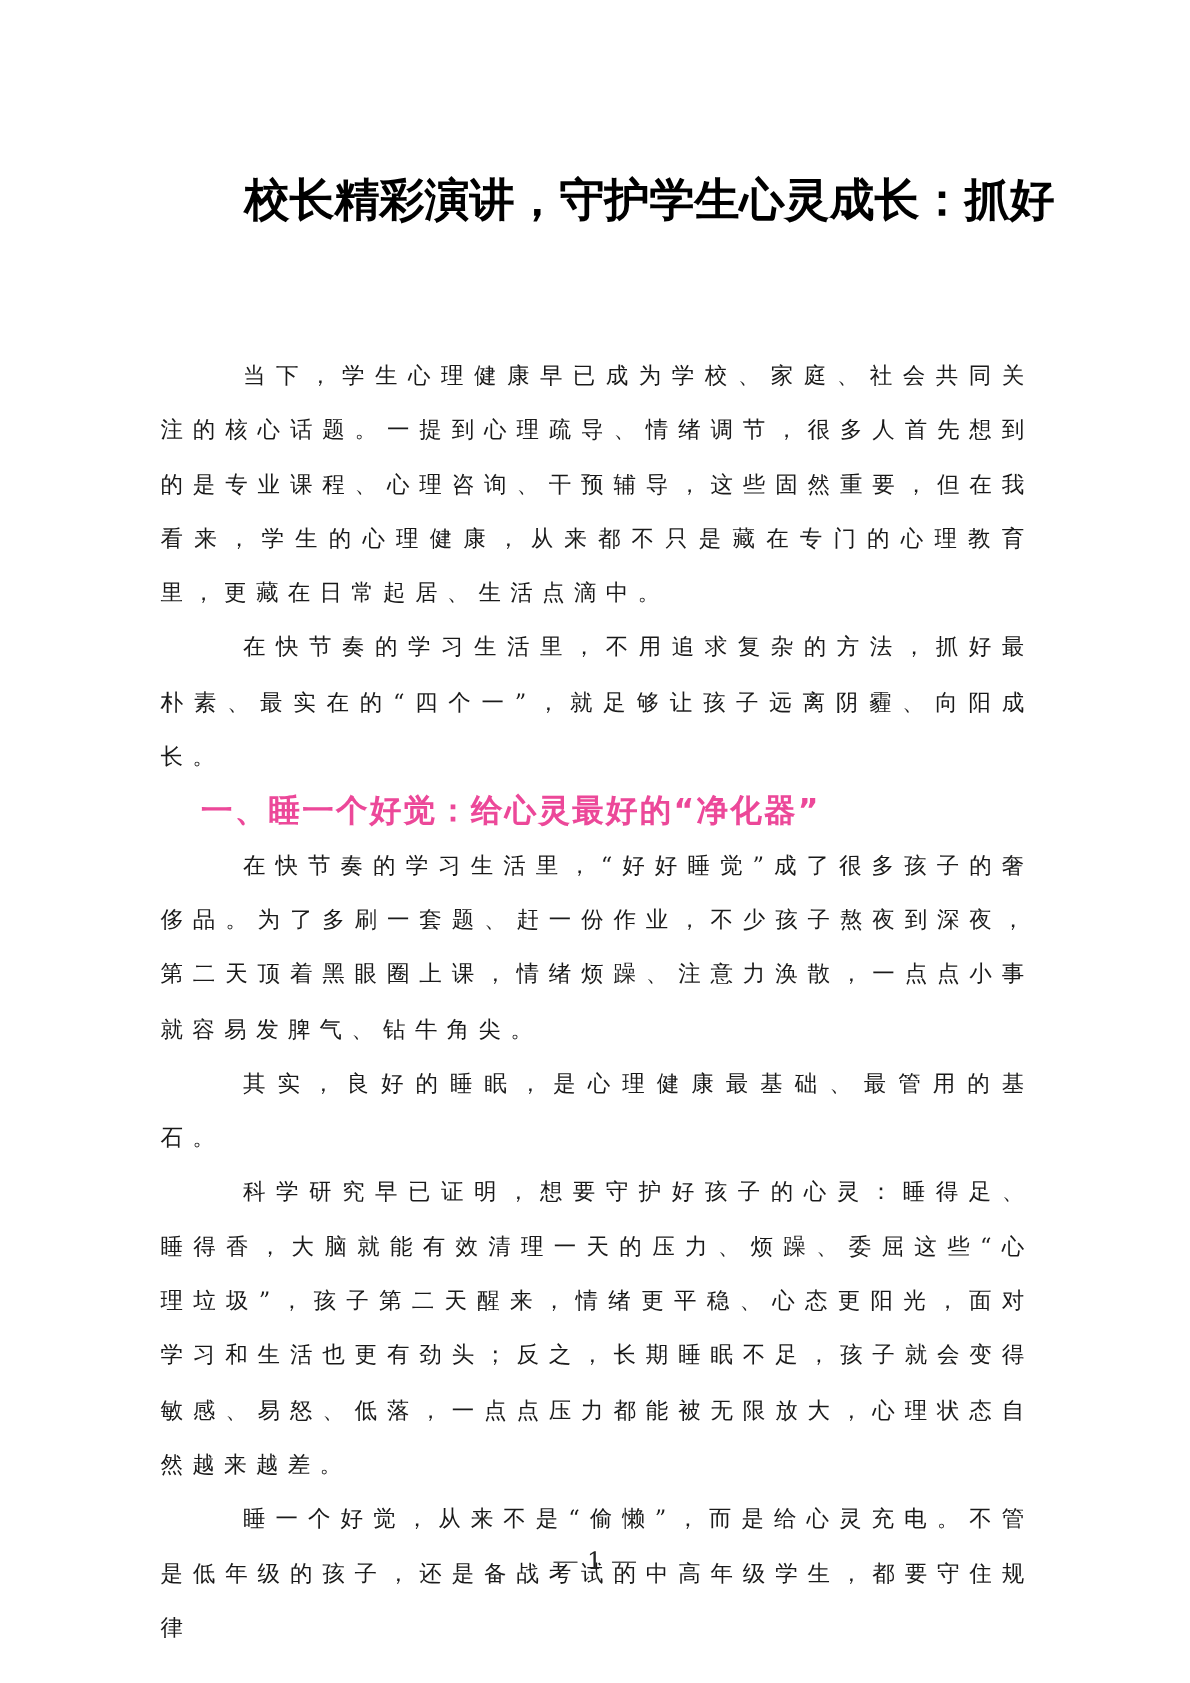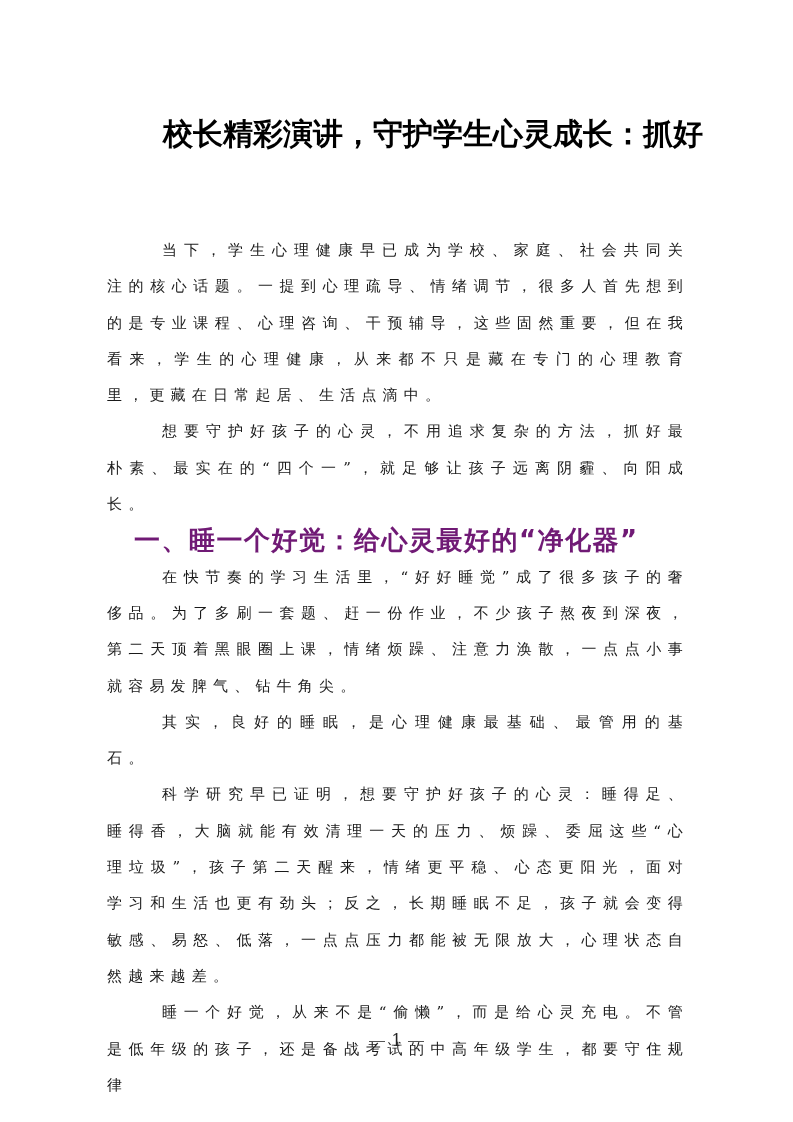--- a/index.html
+++ b/index.html
@@ -52,25 +52,25 @@
     letter-spacing: 6.2px;
     text-indent: 55px;
     text-align: justify;
     color: #1a1a1a;
     word-break: break-all;
   }
   .heading {
     margin: 0;
     font-family: "DejaVu Sans", "Liberation Sans", sans-serif;
     font-weight: bold;
-    font-size: 26px;
+    font-size: 21px;
     line-height: 36.3px;
     letter-spacing: 1.5px;
     text-indent: 27px;
-    color: #701a75;
+    color: #ec4899;
   }
   .page-number {
     position: absolute;
     left: 0;
     width: 793px;
     top: 1031px;
     text-align: center;
     font-family: "DejaVu Serif", "Liberation Serif", serif;
     font-size: 16px;
     color: #222222;
@@ -88,21 +88,21 @@
 <body>
 
 <div class="page">
 
   <h1 class="title">
     <span class="tl">校长精彩演讲，守护学生心灵成长：抓好</span>
   </h1>
 
   <div class="body-text">
     <p class="para">当下，学生心理健康早已成为学校、家庭、社会共同关注的核心话题。一提到心理疏导、情绪调节，很多人首先想到的是专业课程、心理咨询、干预辅导，这些固然重要，但在我看来，学生的心理健康，从来都不只是藏在专门的心理教育里，更藏在日常起居、生活点滴中。</p>
-    <p class="para">想要守护好孩子的心灵，不用追求复杂的方法，抓好最朴素、最实在的“四个一”，就足够让孩子远离阴霾、向阳成长。</p>
+    <p class="para">在快节奏的学习生活里，不用追求复杂的方法，抓好最朴素、最实在的“四个一”，就足够让孩子远离阴霾、向阳成长。</p>
     <p class="heading">一、睡一个好觉：给心灵最好的“净化器”</p>
     <p class="para">在快节奏的学习生活里，“好好睡觉”成了很多孩子的奢侈品。为了多刷一套题、赶一份作业，不少孩子熬夜到深夜，第二天顶着黑眼圈上课，情绪烦躁、注意力涣散，一点点小事就容易发脾气、钻牛角尖。</p>
     <p class="para">其实，良好的睡眠，是心理健康最基础、最管用的基石。</p>
     <p class="para">科学研究早已证明，想要守护好孩子的心灵：睡得足、睡得香，大脑就能有效清理一天的压力、烦躁、委屈这些“心理垃圾”，孩子第二天醒来，情绪更平稳、心态更阳光，面对学习和生活也更有劲头；反之，长期睡眠不足，孩子就会变得敏感、易怒、低落，一点点压力都能被无限放大，心理状态自然越来越差。</p>
     <p class="para">睡一个好觉，从来不是“偷懒”，而是给心灵充电。不管是低年级的孩子，还是备战考试的中高年级学生，都要守住规律</p>
   </div>
 
   <div class="page-number">
     <span class="dash"></span><span>1</span><span class="dash"></span>
   </div>

